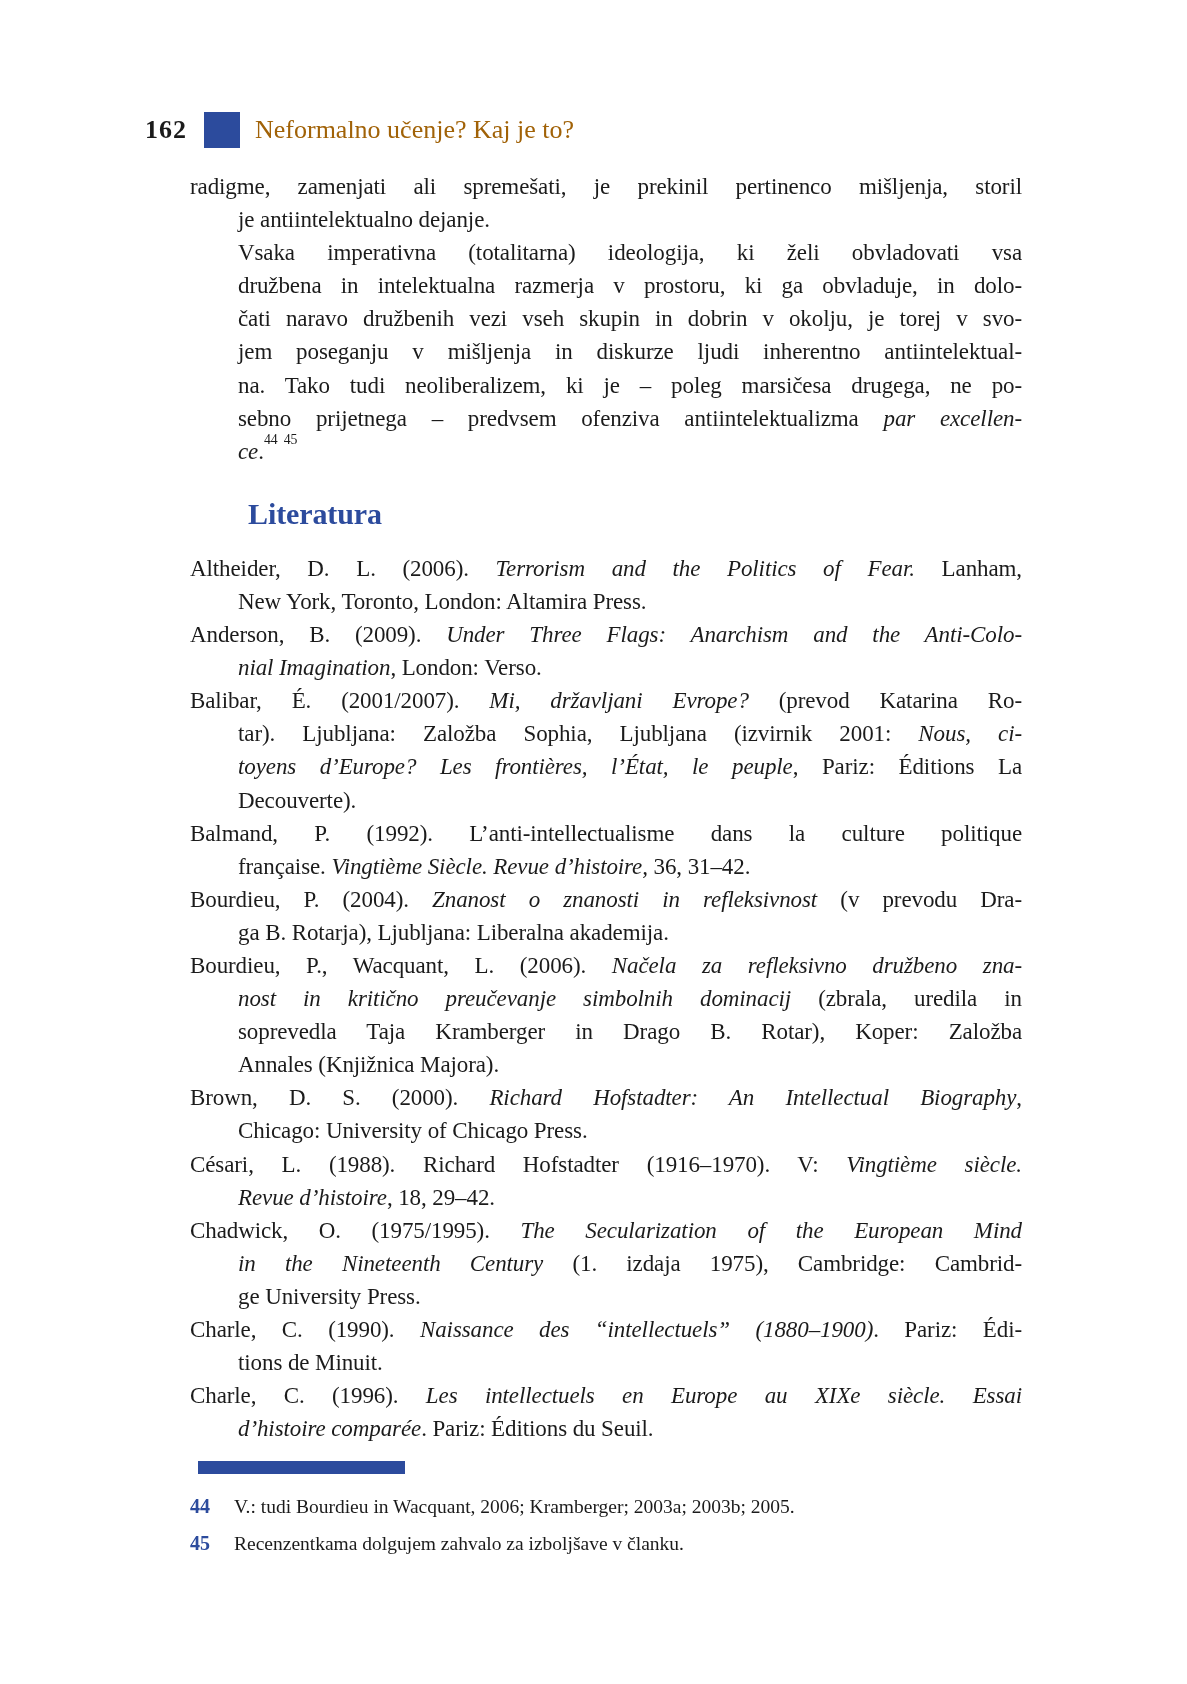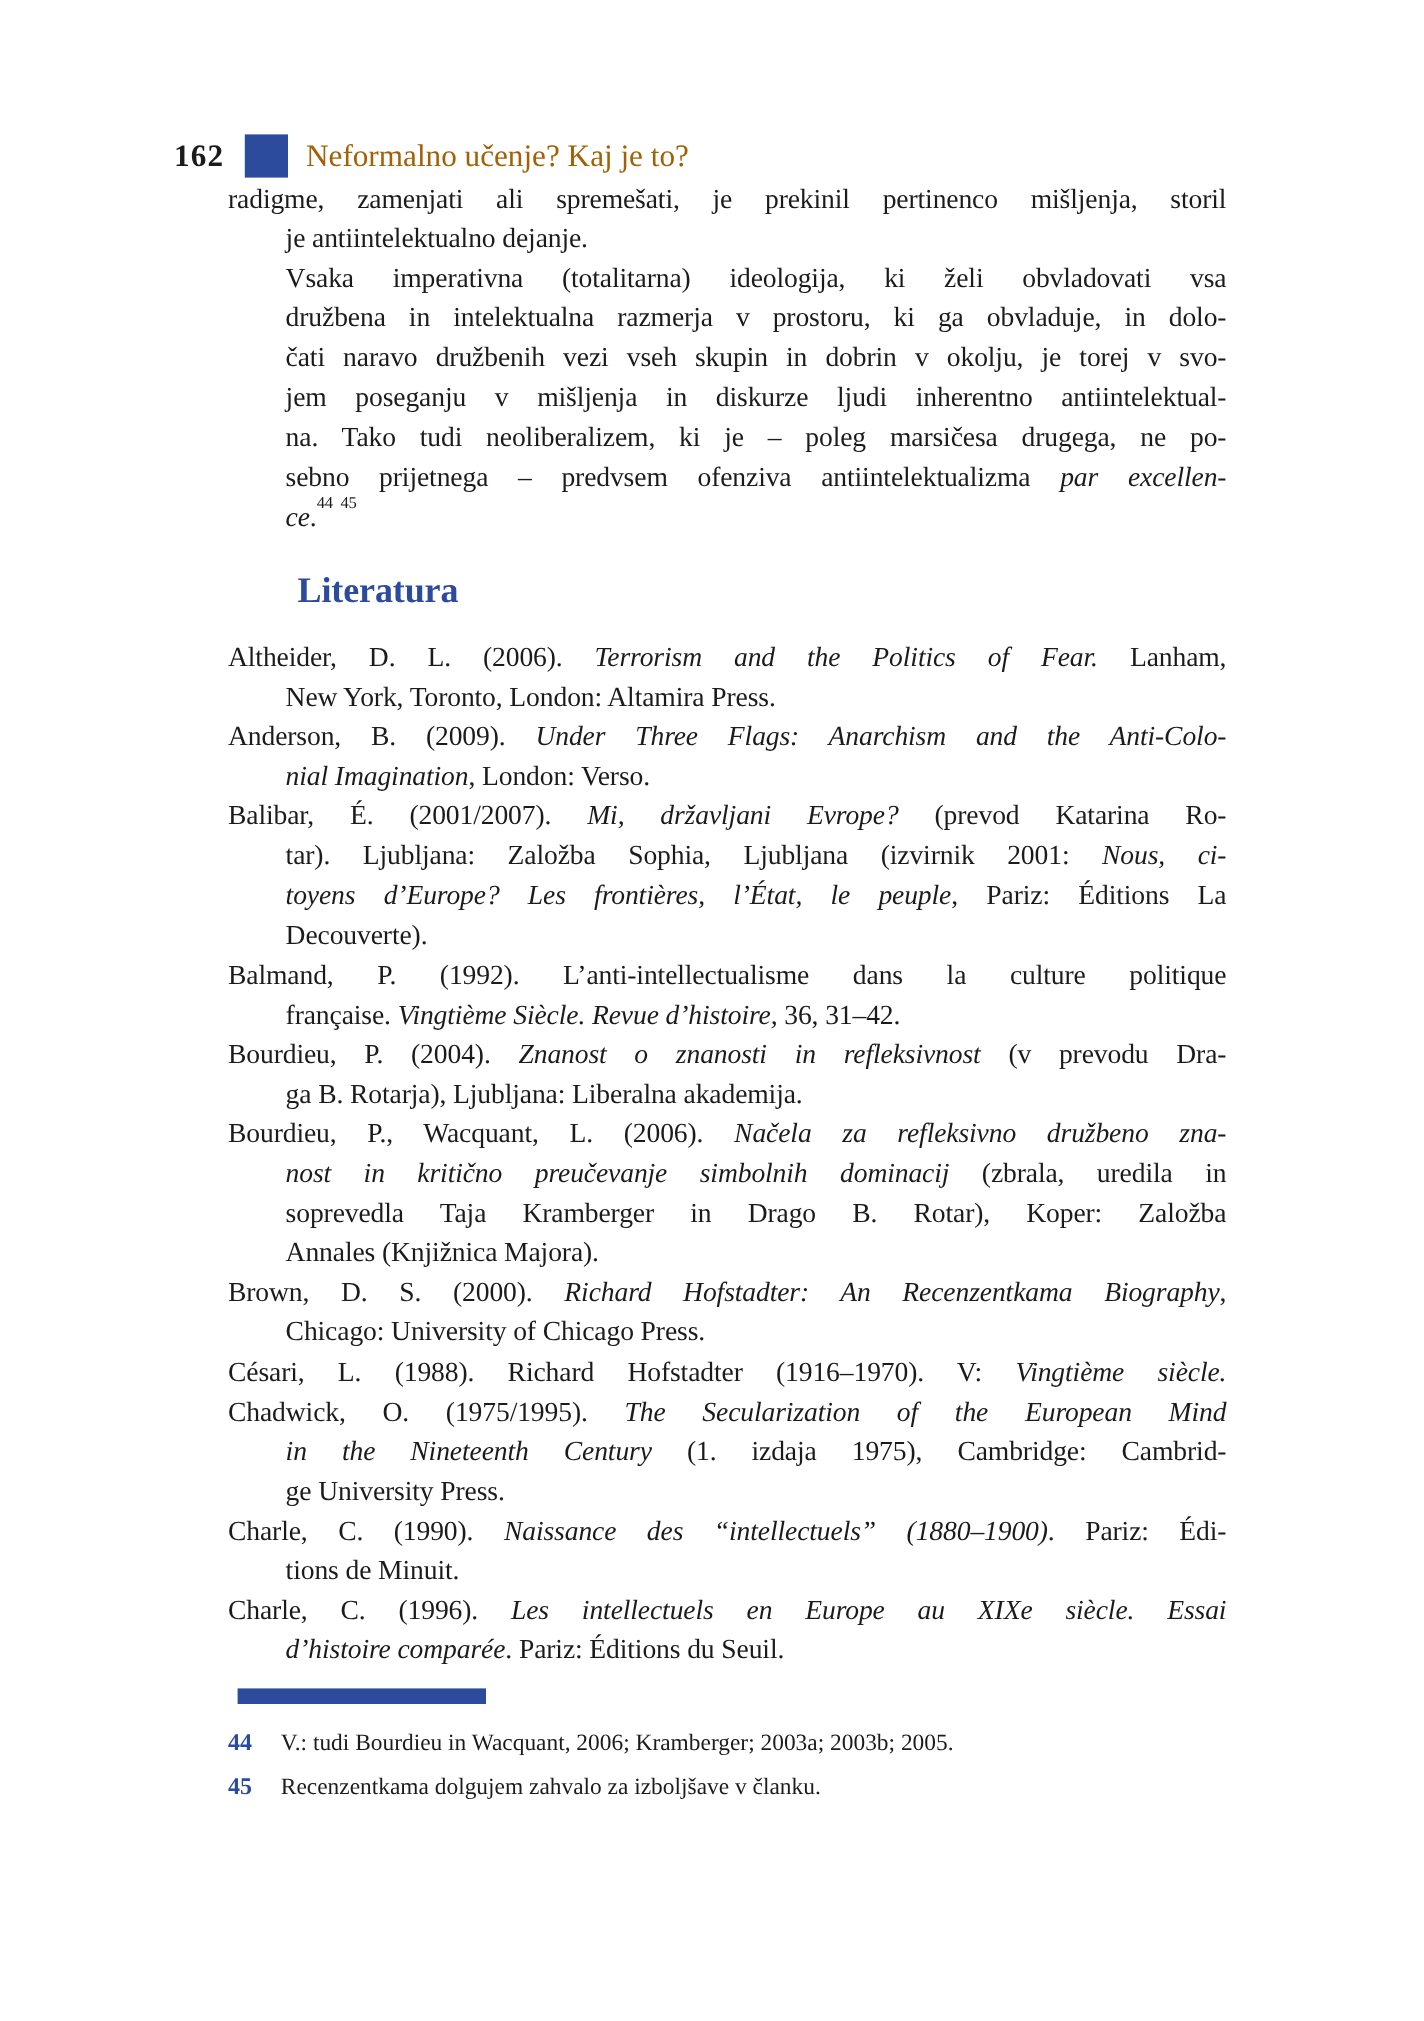--- a/index.html
+++ b/index.html
@@ -19,21 +19,21 @@
   }
   .pagenum{font-weight:bold;letter-spacing:1px;}
   .marker{
     display:inline-block;width:36px;height:36px;
     background:var(--accent,#2c4b9d);
     margin-left:17px;margin-right:15px;
   }
   .runtitle{color:#a16207;}
   
   .textcol{
-    position:absolute;left:190px;top:149px;width:832px;
+    position:absolute;left:190px;top:170px;width:832px;
     font-size:23px;line-height:33.1px;
     letter-spacing:-0.1px;
   }
   .line{text-align:justify;text-align-last:justify;}
   .line.final{text-align:left;text-align-last:left;}
   .line.cont{padding-left:48px;}
   .line.findent{padding-left:48px;}
   em{font-style:italic;}
   sup.fnref{
     font-size:0.60em;
@@ -118,25 +118,26 @@
           <div class="line"><span>Bourdieu, P. (2004). </span><em>Znanost o znanosti in refleksivnost</em><span> (v prevodu Dra-</span></div>
           <div class="line cont final"><span>ga B. Rotarja), Ljubljana: Liberalna akademija.</span></div>
         </div>
         <div>
           <div class="line"><span>Bourdieu, P., Wacquant, L. (2006). </span><em>Načela za refleksivno družbeno zna-</em></div>
           <div class="line cont"><em>nost in kritično preučevanje simbolnih dominacij</em><span> (zbrala, uredila in</span></div>
           <div class="line cont"><span>soprevedla Taja Kramberger in Drago B. Rotar), Koper: Založba</span></div>
           <div class="line cont final"><span>Annales (Knjižnica Majora).</span></div>
         </div>
         <div>
-          <div class="line"><span>Brown, D. S. (2000). </span><em>Richard Hofstadter: An Recenzentkama Biography</em><span>,</span></div>
+          <div class="line"><span>Brown, D. S. (2000). </span><em>Richard Hofstadter: An Intellectual Biography</em><span>,</span></div>
           <div class="line cont final"><span>Chicago: University of Chicago Press.</span></div>
         </div>
         <div>
           <div class="line"><span>Césari, L. (1988). Richard Hofstadter (1916–1970). V: </span><em>Vingtième siècle.</em></div>
+          <div class="line cont final"><em>Revue d’histoire</em><span>, 18, 29–42.</span></div>
         </div>
         <div>
           <div class="line"><span>Chadwick, O. (1975/1995). </span><em>The Secularization of the European Mind</em></div>
           <div class="line cont"><em>in the Nineteenth Century</em><span> (1. izdaja 1975), Cambridge: Cambrid-</span></div>
           <div class="line cont final"><span>ge University Press.</span></div>
         </div>
         <div>
           <div class="line"><span>Charle, C. (1990). </span><em>Naissance des “intellectuels” (1880–1900)</em><span>. Pariz: Édi-</span></div>
           <div class="line cont final"><span>tions de Minuit.</span></div>
         </div>

